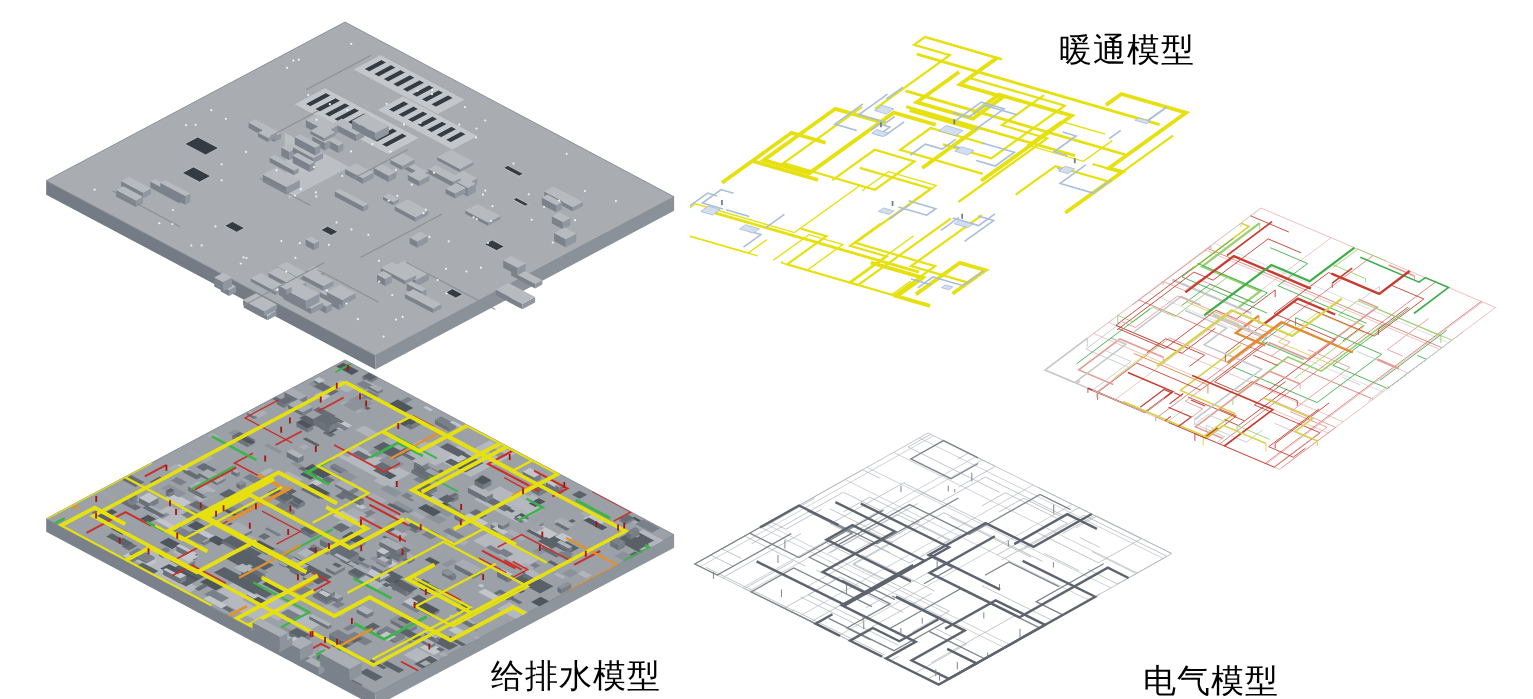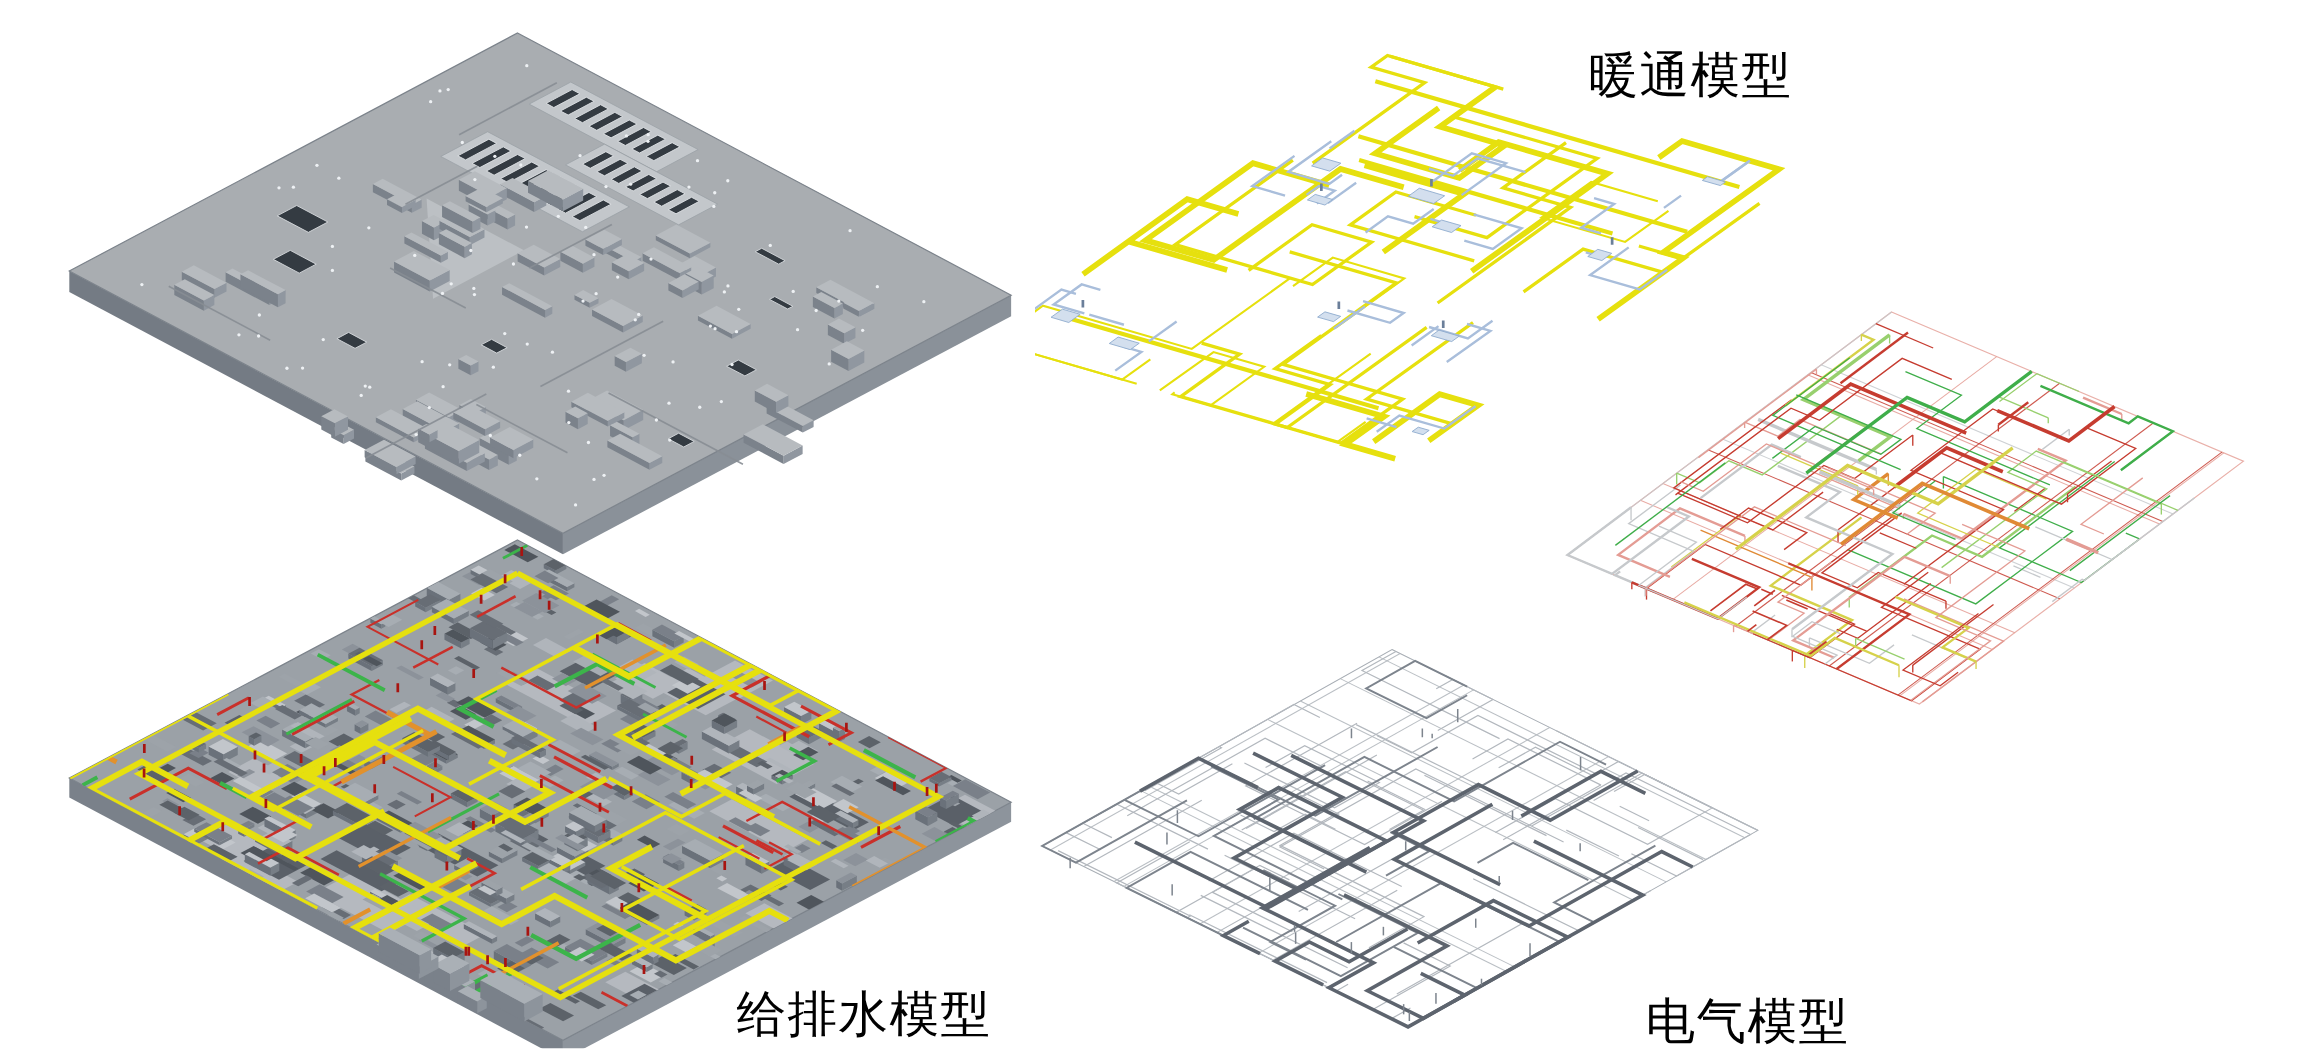--- a/index.html
+++ b/index.html
@@ -20,21 +20,21 @@
   }
   #panel-civil{left:35px;top:12px;width:660px;height:366px;}
   #panel-mep{left:35px;top:350px;width:660px;height:349px;}
   #panel-hvac{left:690px;top:23px;width:535px;height:300px;}
   #panel-plumb{left:1018px;top:183px;width:515px;height:325px;}
   #panel-elec{left:675px;top:423px;width:548px;height:274px;}
   #label-civil{left:487px;top:329px;}
   #label-mep{left:491px;top:657px;}
   #label-hvac{left:1059px;top:31px;}
   #label-plumb{left:1334px;top:459px;}
-  #label-elec{left:1097px;top:662px;}
+  #label-elec{left:1143px;top:662px;}
 </style>
 </head>
 <body style="background: rgb(255, 255, 255);">
 
 <div style="position:absolute;inset:0;">
 
   <div id="panel-civil" class="panel">
     <svg id="svg-civil" viewBox="0 0 660 366">
         <polygon points="639.1,184.8 340.3,343.5 340.3,357.5 639.1,198.8" fill="#8a9199"></polygon>
         <polygon points="11.2,168.7 340.3,343.5 340.3,357.5 11.2,182.7" fill="#747b84"></polygon>

